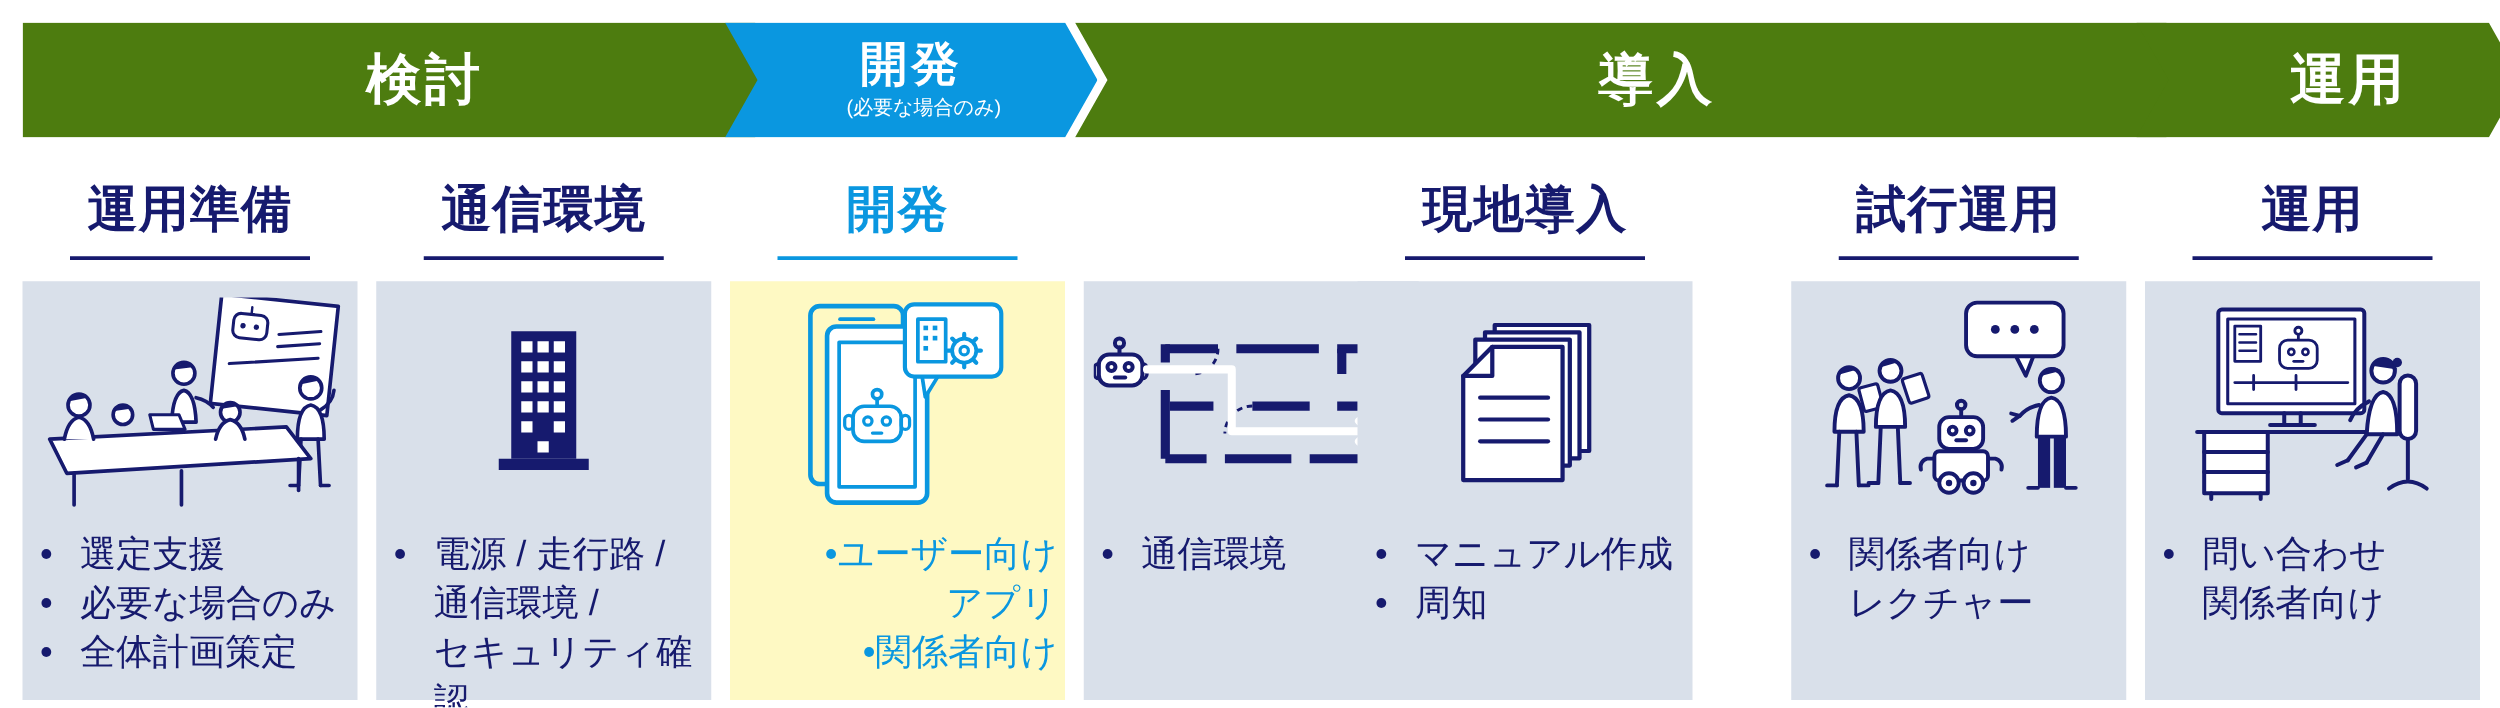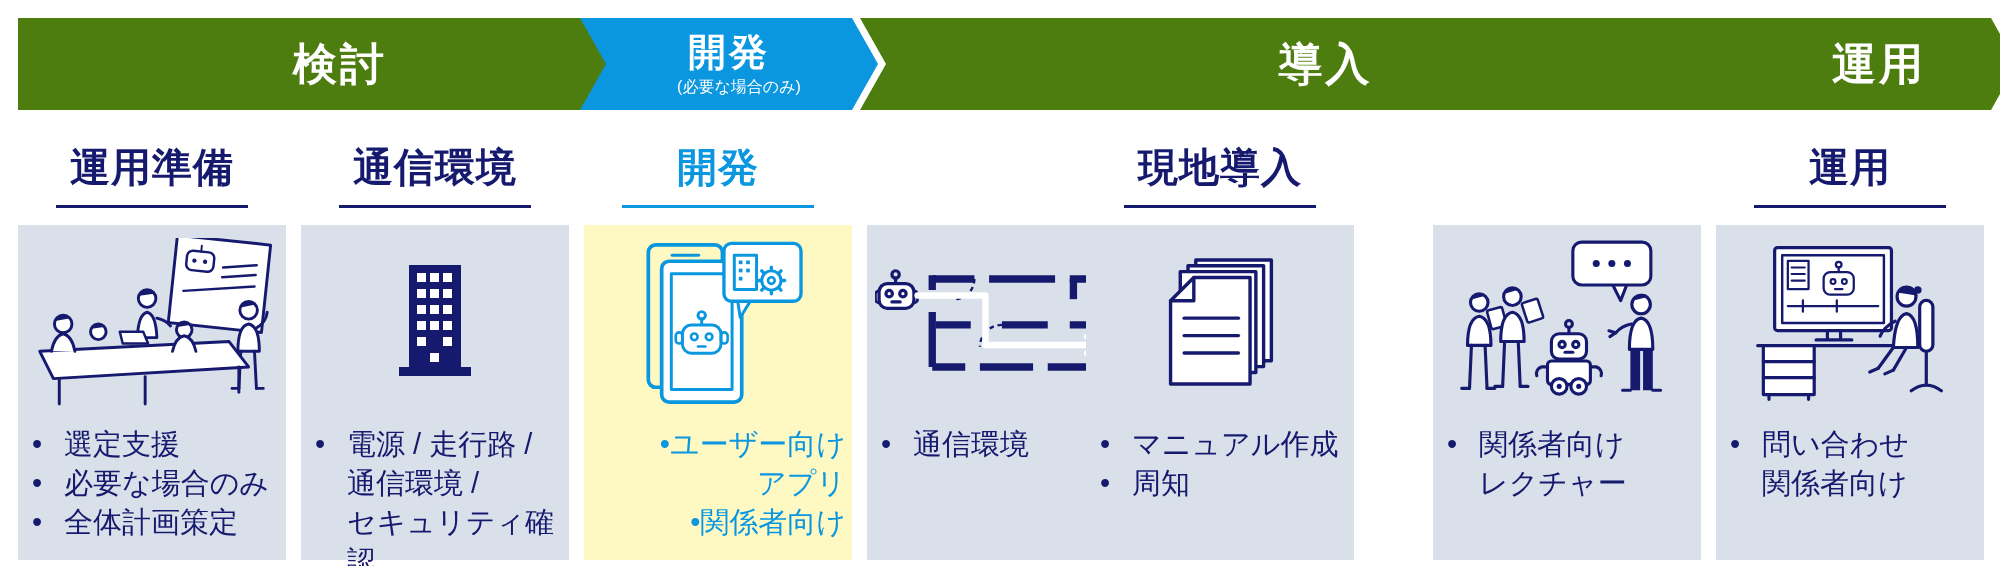--- a/index.html
+++ b/index.html
@@ -59,20 +59,21 @@
     <div class="lbl">導入</div>
   </div>
   <div class="banner navy mid" style="left:1709px;width:276px;">
     <div class="lbl">運用</div>
   </div>
 
   <div class="step-head c0"><span class="t">運用準備</span></div>
   <div class="step-head c1"><span class="t">通信環境</span></div>
   <div class="step-head c2 accent"><span class="t">開発</span></div>
   <div class="step-head c4"><span class="t">現地導入</span></div>
+  <div class="step-head c5"><span class="t">試行運用</span></div>
   <div class="step-head c6"><span class="t">運用</span></div>
 
   <div class="card c0">
     <div class="icon-area">
       <svg viewBox="0 0 250 175" width="244" height="171">
         <g stroke="#161a6e" stroke-width="3" fill="none" stroke-linecap="round" stroke-linejoin="round">
           <g transform="rotate(6 195 48)">
             <rect x="146" y="2" width="96" height="90" fill="#fff"></rect>
             <rect x="158" y="16" width="28" height="20" rx="6" stroke-width="2.5"></rect>
             <line x1="172" y1="10" x2="172" y2="16" stroke-width="2"></line>

